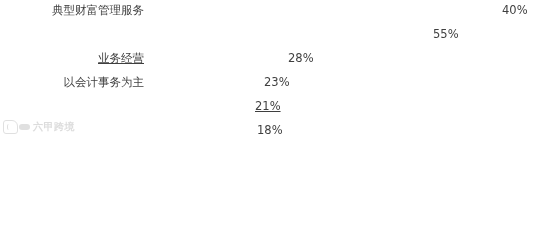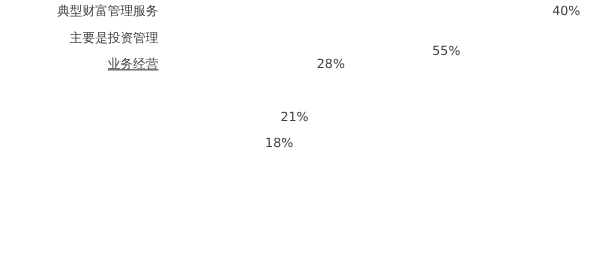--- a/index.html
+++ b/index.html
@@ -111,44 +111,55 @@
 
   <div class="bar-row" style="top:2px;">
     <span class="cat-label" style="color: rgb(63, 63, 63);">典型财富管理服务</span>
     <span class="bar-track" style="width: 345px;">
       <span class="bar-fill" style="width: 345px; background: rgb(46, 108, 184);"></span>
     </span>
     <span class="bar-value" style="left: 497px; color: rgb(63, 63, 63);">40%</span>
   </div>
 
   <div class="bar-row" style="top:26px;">
-    <span class="cat-label" style="color: rgb(63, 63, 63);">主要是投资管理</span>
     <span class="bar-track" style="width: 256px;">
       <span class="bar-fill" style="width: 256px; background: rgb(46, 108, 184);"></span>
     </span>
-    <span class="bar-value" style="left: 388px; color: rgb(63, 63, 63); margin-top: 12px;">55%</span>
+    <span class="bar-value" style="left: 428px; color: rgb(63, 63, 63);">55%</span>
   </div>
 
   <div class="bar-row" style="top:50px;">
     <span class="cat-label" style="color: rgb(63, 63, 63); text-decoration: underline;">业务经营</span>
     <span class="bar-track" style="width: 131px;">
       <span class="bar-fill" style="width: 131px; background: rgb(46, 108, 184);"></span>
     </span>
     <span class="bar-value" style="left: 283px; color: rgb(63, 63, 63);">28%</span>
   </div>
 
+  <div class="bar-row" style="top:74px;">
+    <span class="cat-label" style="color: rgb(63, 63, 63);">以会计事务为主</span>
+    <span class="bar-track" style="width: 107px;">
+      <span class="bar-fill" style="width: 107px; background: rgb(46, 108, 184);"></span>
+    </span>
+    <span class="bar-value" style="left: 259px; color: rgb(63, 63, 63);">23%</span>
+  </div>
 
   <div class="bar-row" style="top:98px;">
     <span class="bar-track" style="width: 98px;">
       <span class="bar-fill" style="width: 98px; background: rgb(46, 108, 184);"></span>
     </span>
-    <span class="bar-value" style="left: 250px; color: rgb(63, 63, 63);">21%</span>
+    <span class="bar-value" style="left: 250px; color: rgb(63, 63, 63); text-decoration: underline;">21%</span>
   </div>
 
   <div class="bar-row" style="top:122px;">
     <span class="bar-track" style="width: 84px;">
       <span class="bar-fill" style="width: 84px; background: rgb(46, 108, 184);"></span>
     </span>
-    <span class="bar-value" style="left: 236px; color: rgb(63, 63, 63);">18%</span>
+    <span class="bar-value" style="left: 252px; color: rgb(63, 63, 63);">18%</span>
   </div>
 
+  <div id="watermark">
+    <span class="wm-mark"></span>
+    <span class="wm-dots"></span>
+    <span class="wm-text">六甲跨境</span>
+  </div>
 
 </div>
 
 </body></html>

